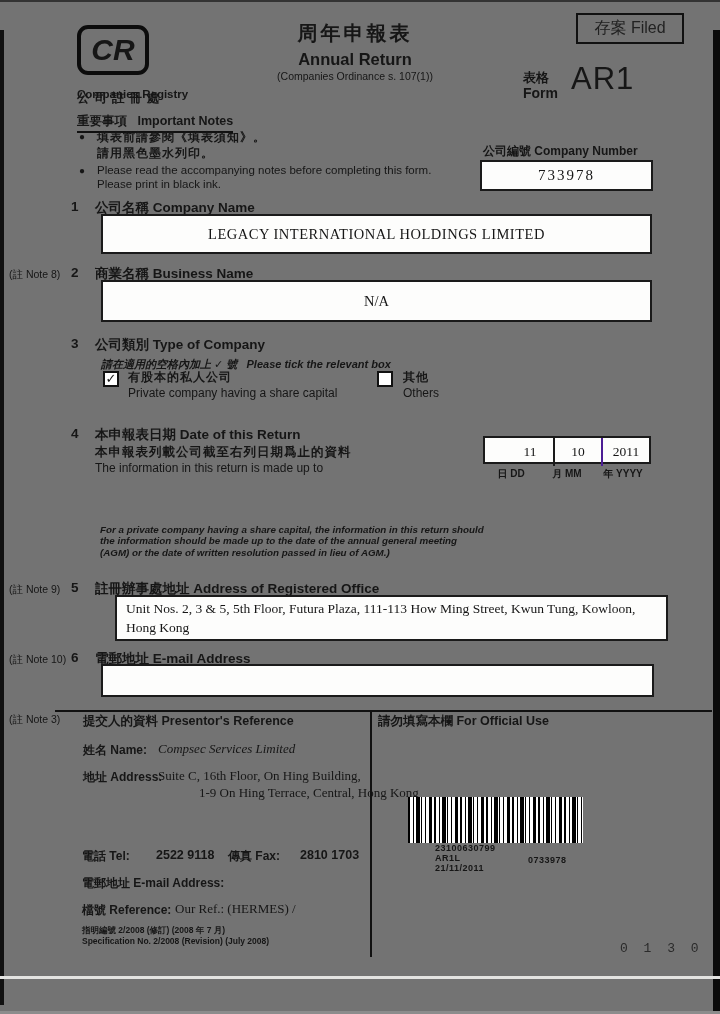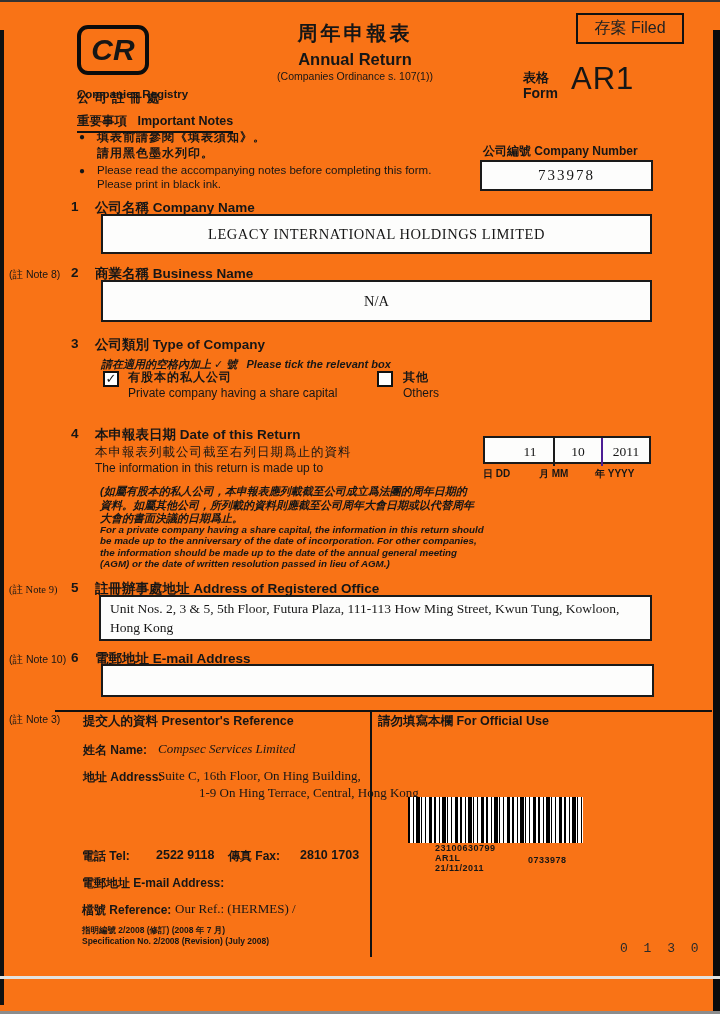--- a/index.html
+++ b/index.html
@@ -1,18 +1,18 @@
 <!DOCTYPE html>
 <html><head>
 <meta charset="utf-8">
 <style>
   html,body { margin:0; padding:0; background:#9a9a9a; }
   .page {
     position:relative; width:720px; height:1014px; margin:0 auto;
-    background:#f97316; color:#161616; overflow:hidden;
+    background:#737373; color:#161616; overflow:hidden;
     font-family:"Liberation Sans","DejaVu Sans",sans-serif;
   }
   .abs { position:absolute; }
   .b  { font-weight:bold; }
   .sb { font-weight:600; }
   .it { font-style:italic; }
   .serif { font-family:"Liberation Serif","DejaVu Serif",serif; }
   .mono  { font-family:"Liberation Mono","DejaVu Sans Mono",monospace; }
   .center { text-align:center; }
   .box { border:2px solid #1a1a1a; box-sizing:border-box; background:#fdfdfc; }
@@ -23,21 +23,21 @@
     font-size:30px; font-weight:bold; font-style:italic; letter-spacing:0px;
   }
   .filed {
     left:576px; top:13px; width:104px; height:27px;
     border:2.5px solid #111; display:flex; align-items:center; justify-content:center;
     font-size:16px; color:#222;
   }
   .notes-heading { border-bottom:2px solid #111; padding-bottom:1px; }
   .datecell { width:56px; height:28px; display:flex; align-items:center; justify-content:center;
     font-size:13.5px; }
-  .dtlabel { width:56px; font-size:10px; font-weight:bold; }
+  .dtlabel { width:56px; text-align:center; font-size:10px; font-weight:bold; }
   .cb { width:16px; height:16px; border:2px solid #111; box-sizing:border-box; background:#fff;
     display:flex; align-items:center; justify-content:center; }
   .tick { font-size:13px; font-weight:bold; line-height:1; margin-top:-2px; }
   .barcode {
     background:
       repeating-linear-gradient(90deg,
         #000 0 2px, #fff 2px 5px, #000 5px 6px, #fff 6px 8px,
         #000 8px 12px, #fff 12px 13px, #000 13px 14px, #fff 14px 17px,
         #000 17px 18px, #fff 18px 21px, #000 21px 24px, #fff 24px 26px);
   }
@@ -118,50 +118,44 @@
   <div class="abs" style="left:128px;top:386px;font-size:12px;white-space:nowrap;">Private company having a share capital</div>
 
   <div class="abs cb" style="left:377px;top:371px;">
     <span class="tick"></span>
   </div>
   <div class="abs sb" style="left:403px;top:369px;font-size:12px;letter-spacing:1px;white-space:nowrap;">其他</div>
   <div class="abs" style="left:403px;top:386px;font-size:12px;white-space:nowrap;">Others</div>
 
   <div class="abs sec-num" style="left:71px;top:426px;">4</div>
   <div class="abs sec-label" style="left:95px;top:426px;">本申報表日期 Date of this Return</div>
-  <div class="abs" style="left:95px;top:444px;font-size:12.5px;font-weight:400;letter-spacing:1px;white-space:nowrap;">本申報表列載公司截至右列日期爲止的資料</div>
+  <div class="abs" style="left:95px;top:444px;font-size:12.5px;font-weight:700;letter-spacing:1px;white-space:nowrap;">本申報表列載公司截至右列日期爲止的資料</div>
   <div class="abs" style="left:95px;top:461px;font-size:12px;white-space:nowrap;">The information in this return is made up to</div>
 
   <div class="abs box" style="left:483px;top:436px;width:168px;height:28px;display:flex;padding-left:22px;">
     <div class="datecell serif" style="border-right:2px solid #1a1a1a;">11</div>
     <div class="datecell serif" style="border-right:2px solid #4c1d95;">10</div>
     <div class="datecell serif">2011</div>
   </div>
   <div class="abs" style="left:483px;top:467px;width:168px;display:flex;">
     <div class="dtlabel">日 DD</div>
     <div class="dtlabel">月 MM</div>
     <div class="dtlabel">年 YYYY</div>
   </div>
 
-  <div class="abs" style="left:100px;top:485px;">
-    <div class="itnote-zh">(如屬有股本的私人公司，本申報表應列載截至公司成立爲法團的周年日期的</div>
-    <div class="itnote-zh">資料。如屬其他公司，所列載的資料則應截至公司周年大會日期或以代替周年</div>
-    <div class="itnote-zh">大會的書面決議的日期爲止。</div>
-  </div>
   <div class="abs" style="left:100px;top:524px;">
     <div class="itnote-en">For a private company having a share capital, the information in this return should</div>
-    <div class="itnote-en">be made up to the anniversary of the date of incorporation.   For other companies,</div>
     <div class="itnote-en">the information should be made up to the date of the annual general meeting</div>
     <div class="itnote-en">(AGM) or the date of written resolution passed in lieu of AGM.)</div>
   </div>
 
-  <div class="abs margin-note" style="left:9px;top:583px;font-family:Liberation Serif, serif;">(註 Note 9)</div>
+  <div class="abs margin-note" style="left:9px;top:583px;">(註 Note 9)</div>
   <div class="abs sec-num" style="left:71px;top:580px;">5</div>
   <div class="abs sec-label" style="left:95px;top:580px;">註冊辦事處地址 Address of Registered Office</div>
-  <div class="abs box" style="left:99px;top:595px;width:553px;height:46px;padding:4px 0 4px 9px;">
+  <div class="abs box" style="left:115px;top:595px;width:553px;height:46px;padding:4px 0 4px 9px;">
     <div class="serif" style="font-size:13.5px;white-space:nowrap;">Unit Nos. 2, 3 &amp; 5, 5th Floor, Futura Plaza, 111-113 How Ming Street, Kwun Tung, Kowloon,</div>
     <div class="serif" style="font-size:13.5px;margin-top:3px;">Hong Kong</div>
   </div>
 
   <div class="abs margin-note" style="left:9px;top:653px;">(註 Note 10)</div>
   <div class="abs sec-num" style="left:71px;top:650px;">6</div>
   <div class="abs sec-label" style="left:95px;top:650px;">電郵地址 E-mail Address</div>
   <div class="abs box" style="left:101px;top:664px;width:553px;height:33px;">
     <span class="serif" style="font-size:13.5px;"></span>
   </div>

